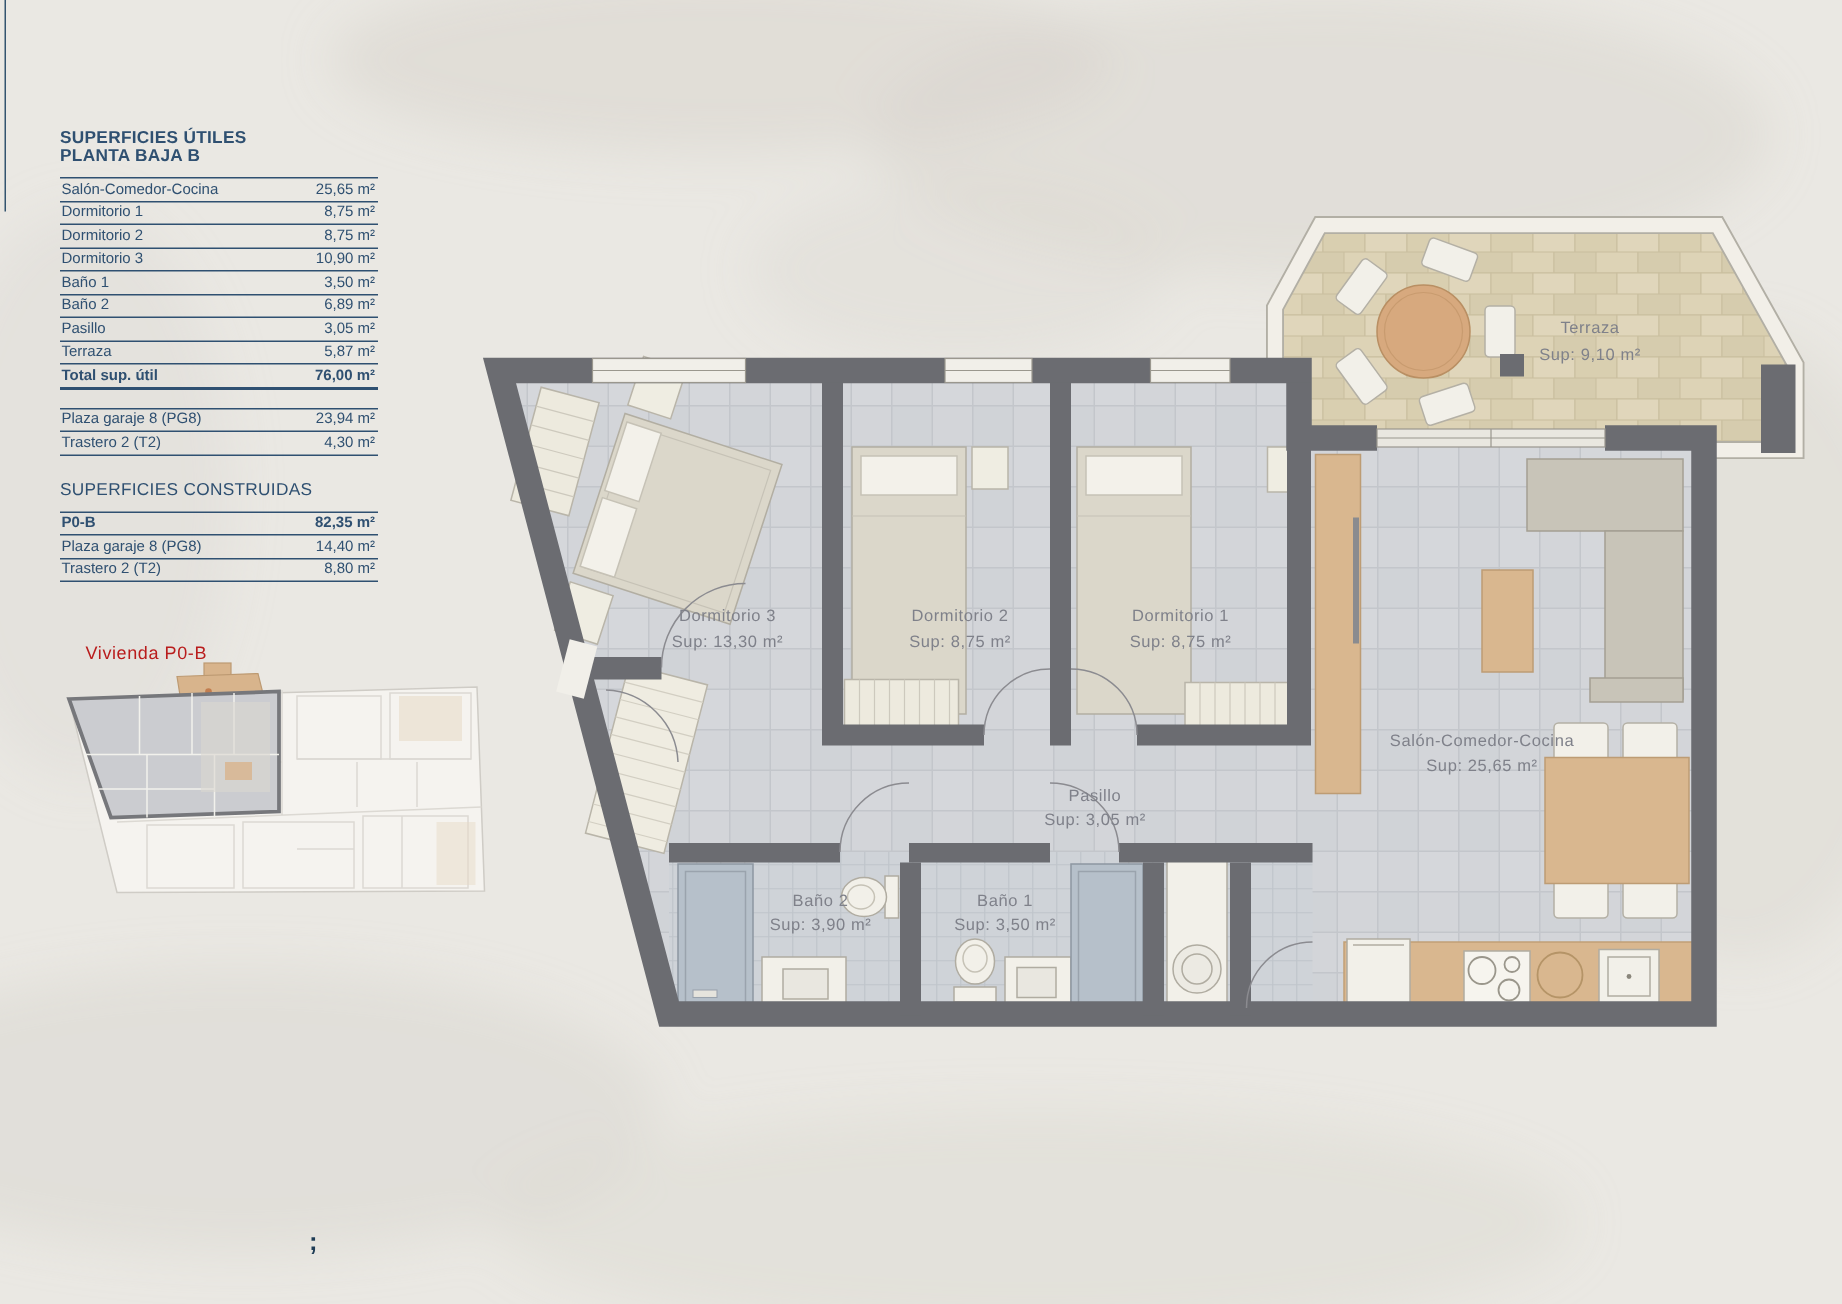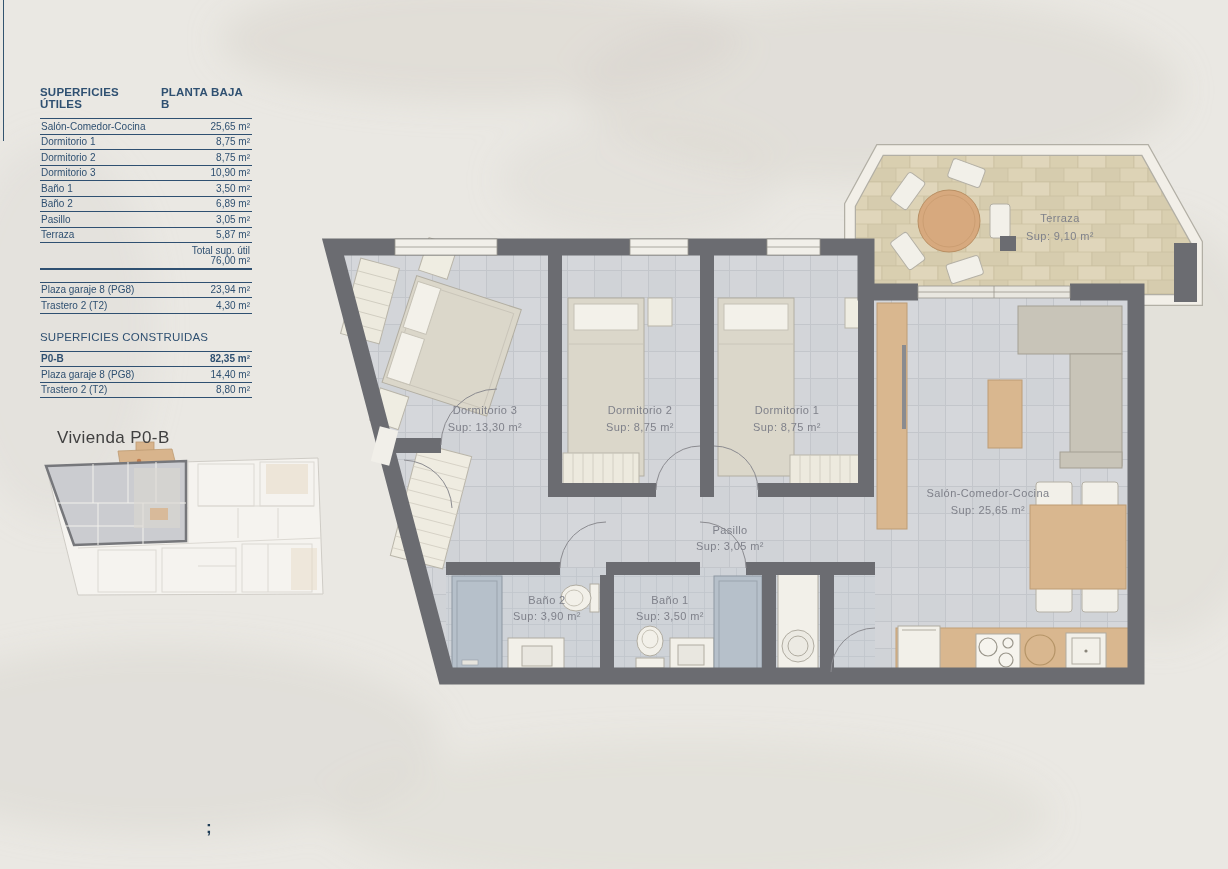--- a/index.html
+++ b/index.html
@@ -4,29 +4,29 @@
 <style>
   html,body{margin:0;padding:0;}
   body{
     width:1228px;height:869px;position:relative;overflow:hidden;
     background:#eae8e3;
     font-family:"Liberation Sans", sans-serif;
   }
   .wash{position:absolute;inset:0;z-index:0;}
   .edge-line{position:absolute;left:3px;top:0;width:1px;height:141px;background:#33546f;z-index:3;}
   .tables{position:absolute;left:40px;top:86px;width:212px;z-index:2;color:#2f5071;}
-  .tbl-title-row{display:flex;justify-content:space-between;font-weight:bold;font-size:11.5px;letter-spacing:.2px;margin-bottom:8px;}
+  .tbl-title-row{display:flex;justify-content:space-between;font-weight:bold;font-size:11.5px;letter-spacing:.2px;margin-bottom:8px;flex-direction:column;}
   .rows{border-top:1px solid #2f5071;}
   .row{display:flex;justify-content:space-between;align-items:flex-end;border-bottom:1px solid #2f5071;padding:2.5px 2px 2px 1px;font-size:10px;line-height:1;}
   .row .val{text-align:right;}
-  .row.total{font-weight:normal;border-bottom-width:2px;flex-direction:column;}
+  .row.total{font-weight:bold;border-bottom-width:2px;}
   .row.bold{font-weight:bold;}
   .tbl-gap{height:12px;}
   .sec2-title{margin:17px 0 8px;font-weight:normal;font-size:11.5px;letter-spacing:.2px;}
-  .mini-title{position:absolute;left:57px;top:428px;z-index:2;color:#404040;font-size:17px;letter-spacing:.4px;}
+  .mini-title{position:absolute;left:57px;top:428px;z-index:2;color:#b91c1c;font-size:12px;letter-spacing:.4px;}
   .footer-mark{position:absolute;left:206px;top:818px;z-index:2;color:#1e3c55;font-size:17px;font-weight:bold;}
   svg.plan{position:absolute;inset:0;z-index:1;}
   svg text{font-family:"Liberation Sans", sans-serif;}
   .roomlabel{font-size:11px;letter-spacing:.4px;}
 </style>
 </head>
 <body>
 
 <svg class="wash" width="1228" height="869" viewBox="0 0 1228 869">
   <defs>

